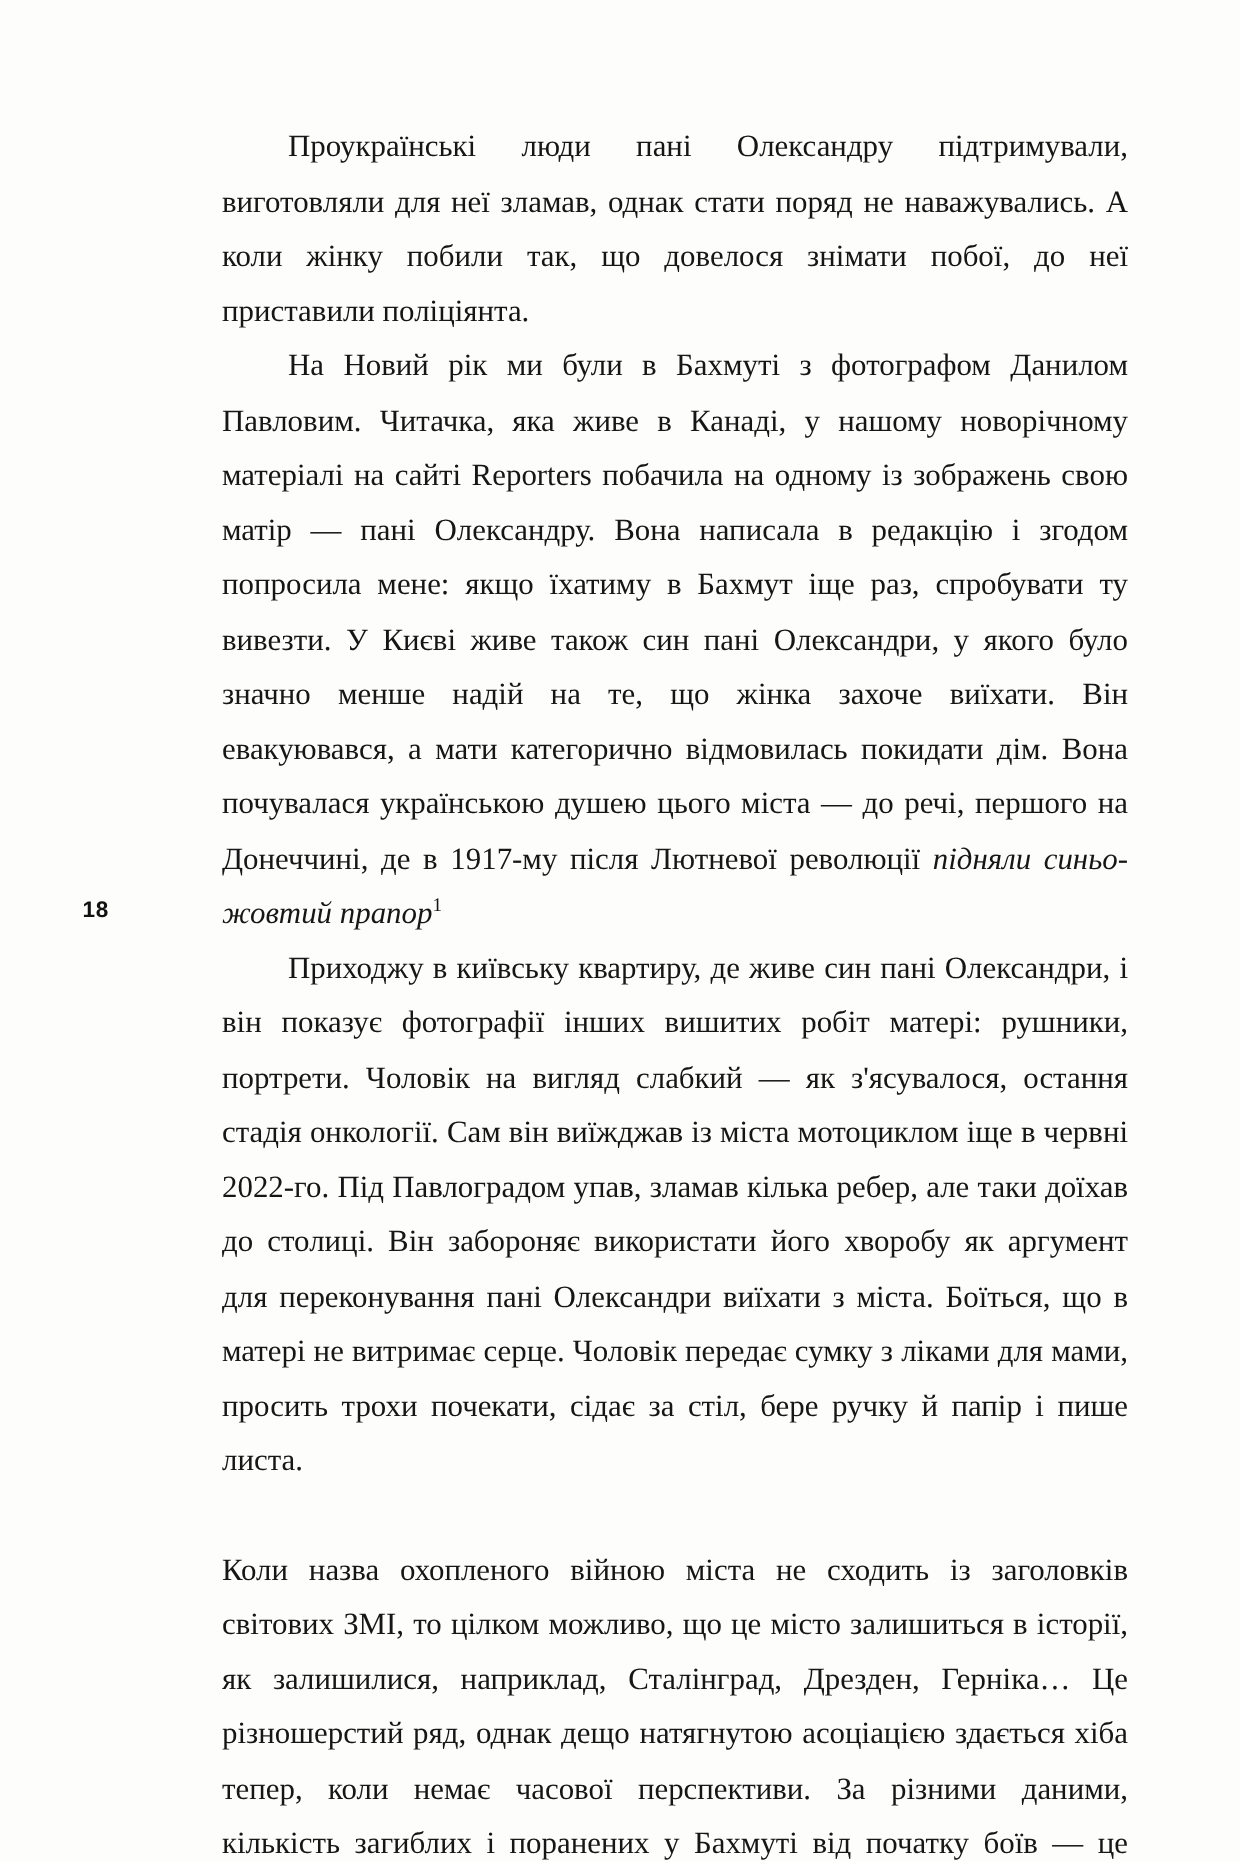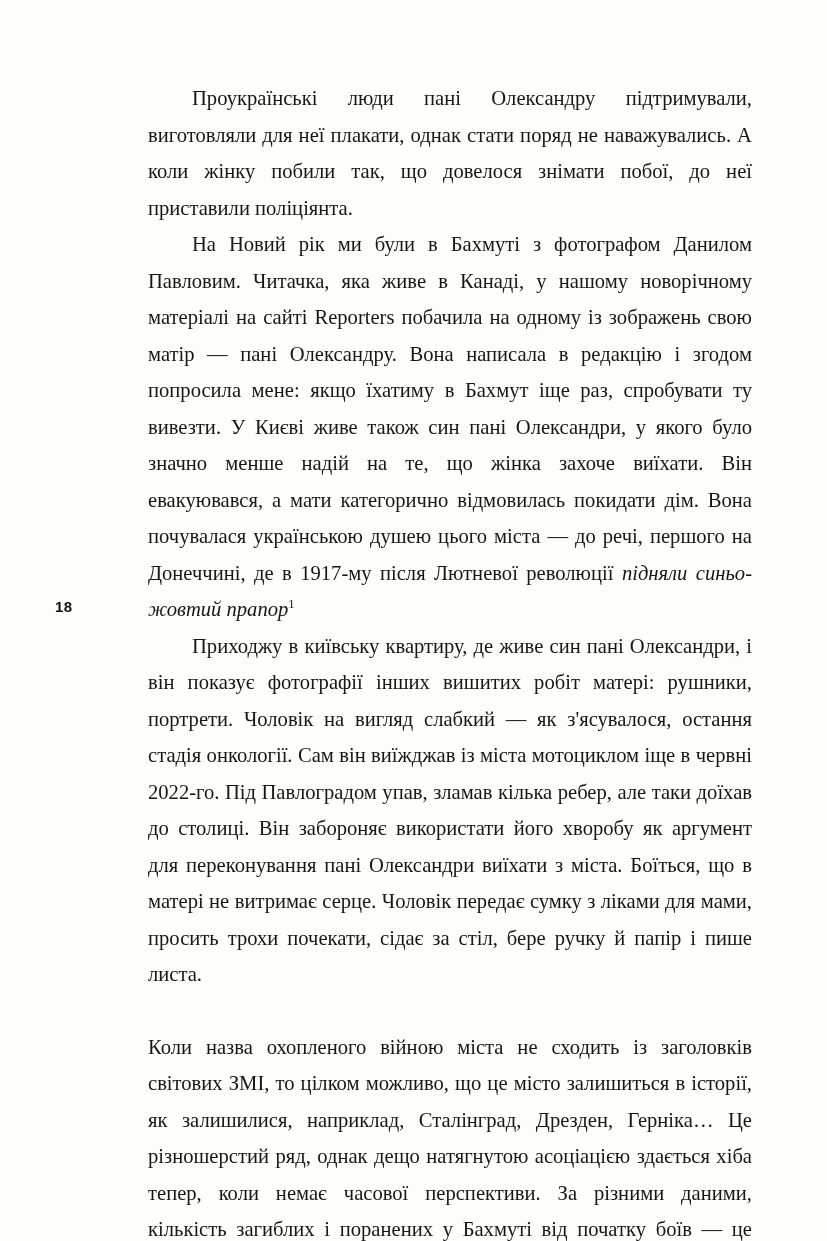--- a/index.html
+++ b/index.html
@@ -66,21 +66,21 @@
 </style>
 </head>
 <body>
 
 <div class="page">
 
   <div class="folio">18</div>
 
   <div class="text-column">
 
-    <p class="indent">Проукраїнські люди пані Олександру підтримували, виготовляли для неї плакати, однак стати поряд не наважувались. А коли жінку побили так, що довелося знімати побої, до неї приставили поліціянта.</p>
+    <p class="indent">Проукраїнські люди пані Олександру підтримували, виготовляли для неї зламав, однак стати поряд не наважувались. А коли жінку побили так, що довелося знімати побої, до неї приставили поліціянта.</p>
 
     <p class="indent"><span>На Новий рік ми були в Бахмуті з фотографом Данилом Павловим. Читачка, яка живе в Канаді, у нашому новорічному матеріалі на сайті Reporters побачила на одному із зображень свою матір — пані Олександру. Вона написала в редакцію і згодом попросила мене: якщо їхатиму в Бахмут іще раз, спробувати ту вивезти. У Києві живе також син пані Олександри, у якого було значно менше надій на те, що жінка захоче виїхати. Він евакуювався, а мати категорично відмовилась покидати дім. Вона почувалася українською душею цього міста — до речі, першого на Донеччині, де в 1917-му після Лютневої революції </span><em>підняли синьо-жовтий прапор</em><sup>1</sup></p>
 
     <p class="indent">Приходжу в київську квартиру, де живе син пані Олександри, і він показує фотографії інших вишитих робіт матері: рушники, портрети. Чоловік на вигляд слабкий — як з'ясувалося, остання стадія онкології. Сам він виїжджав із міста мотоциклом іще в червні 2022-го. Під Павлоградом упав, зламав кілька ребер, але таки доїхав до столиці. Він забороняє використати його хворобу як аргумент для переконування пані Олександри виїхати з міста. Боїться, що в матері не витримає серце. Чоловік передає сумку з ліками для мами, просить трохи почекати, сідає за стіл, бере ручку й папір і пише листа.</p>
 
     <div class="block-gap"></div>
 
     <p class="section-last">Коли назва охопленого війною міста не сходить із заголовків світових ЗМІ, то цілком можливо, що це місто залишиться в історії, як залишилися, наприклад, Сталінград, Дрезден, Герніка… Це різношерстий ряд, однак дещо натягнутою асоціацією здається хіба тепер, коли немає часової перспективи. За різними даними, кількість загиблих і поранених у Бахмуті від початку боїв — це десятки, а то й сотні тисяч.</p>
 
   </div>

